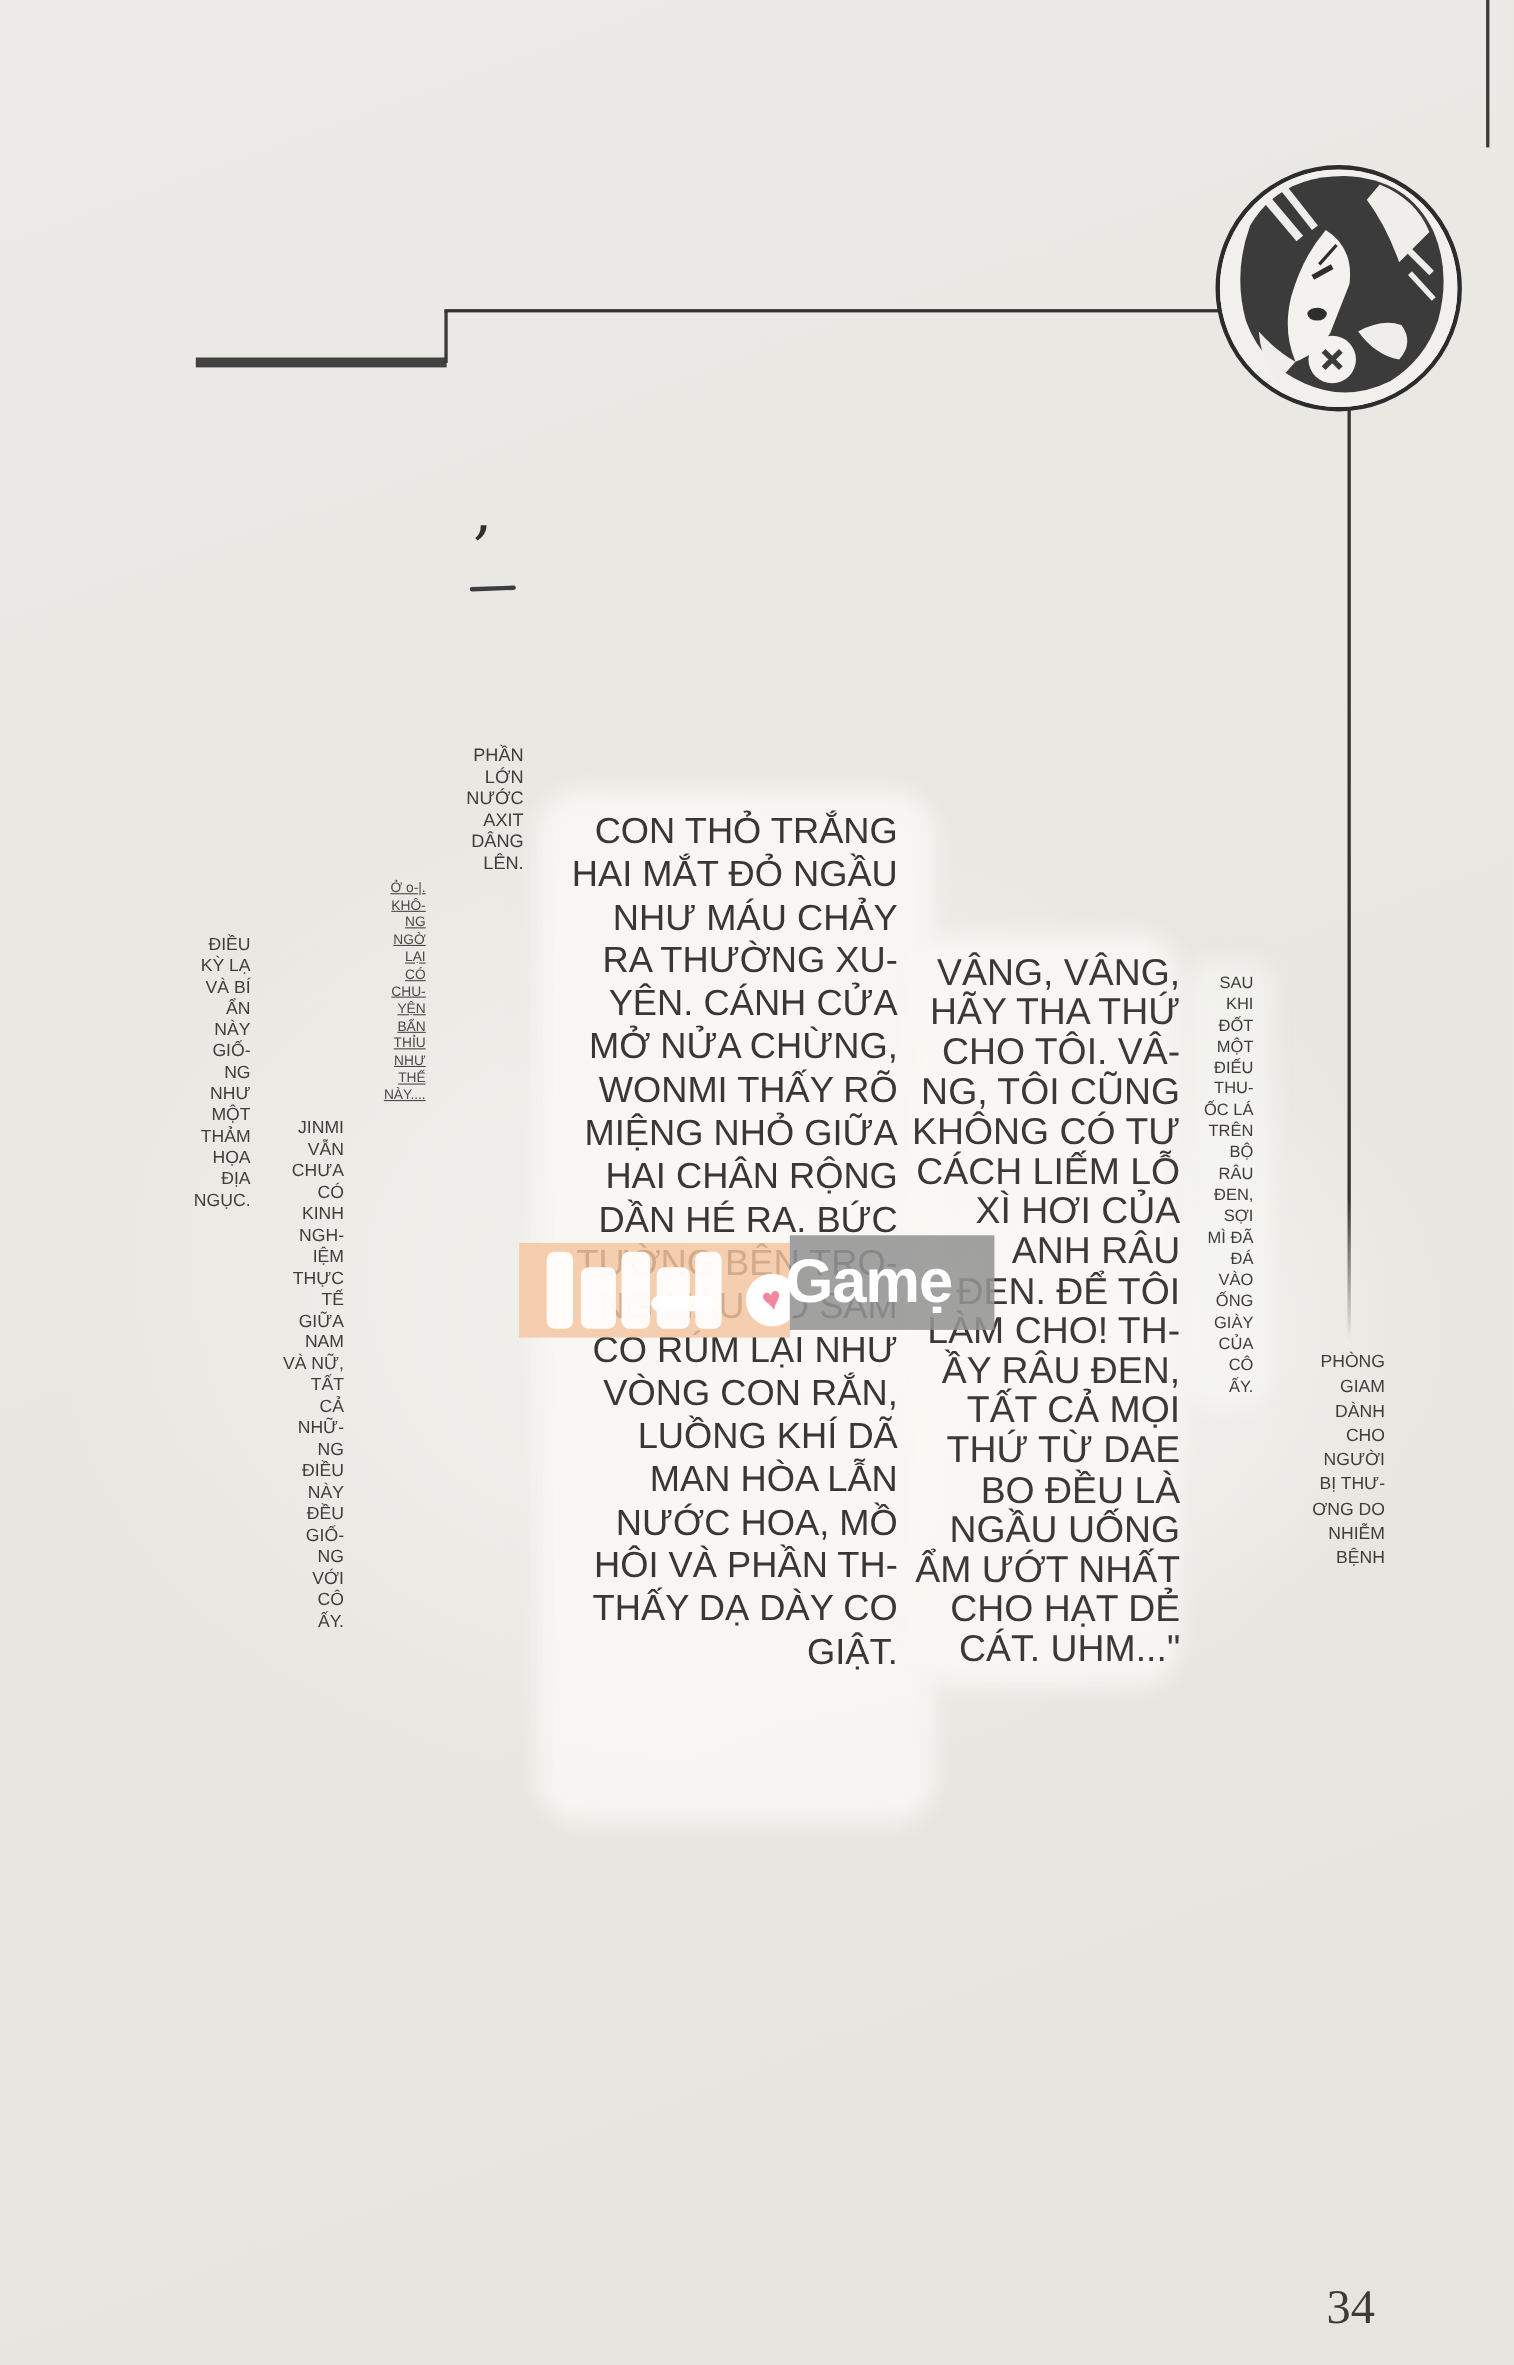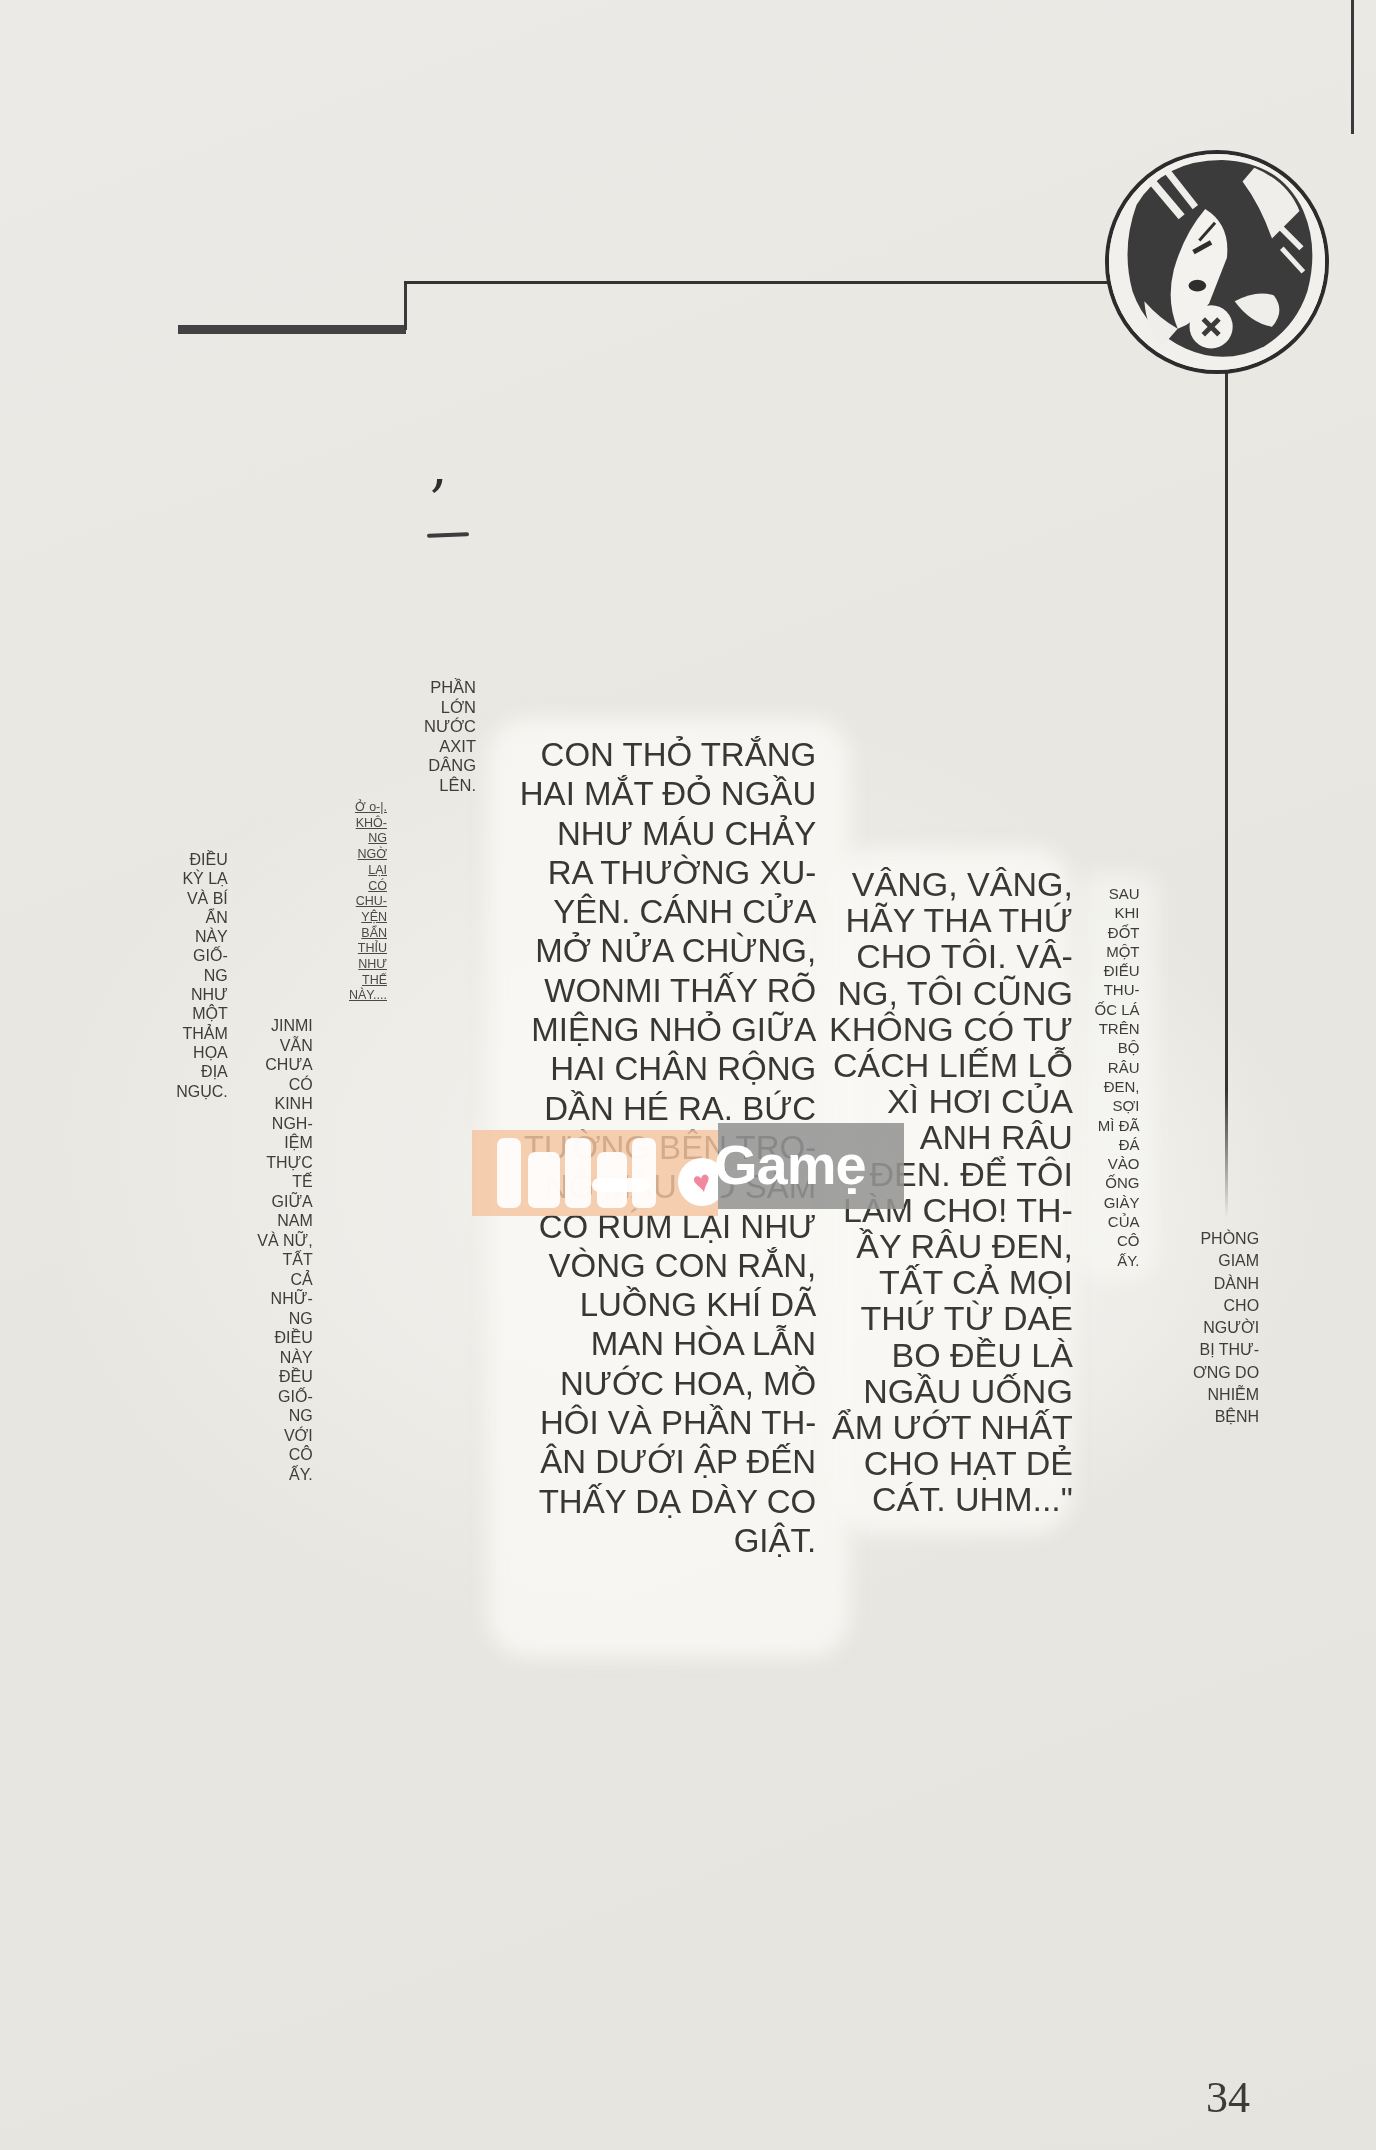--- a/index.html
+++ b/index.html
@@ -192,21 +192,20 @@
       <div>HAI CHÂN RỘNG</div>
       <div>DẦN HÉ RA. BỨC</div>
       <div>TƯỜNG BÊN TRO-</div>
       <div>NG MÀU ĐỎ SẪM</div>
       <div>CO RÚM LẠI NHƯ</div>
       <div>VÒNG CON RẮN,</div>
       <div>LUỒNG KHÍ DÃ</div>
       <div>MAN HÒA LẪN</div>
       <div>NƯỚC HOA, MỒ</div>
       <div>HÔI VÀ PHẦN TH-</div>
-      <div>ÂN DƯỚI ẬP ĐẾN</div>
       <div>THẤY DẠ DÀY CO</div>
       <div>GIẬT.</div>
     </div>
   <div class="tb tb-vang">
       <div>VÂNG, VÂNG,</div>
       <div>HÃY THA THỨ</div>
       <div>CHO TÔI. VÂ-</div>
       <div>NG, TÔI CŨNG</div>
       <div>KHÔNG CÓ TƯ</div>
       <div>CÁCH LIẾM LỖ</div>

